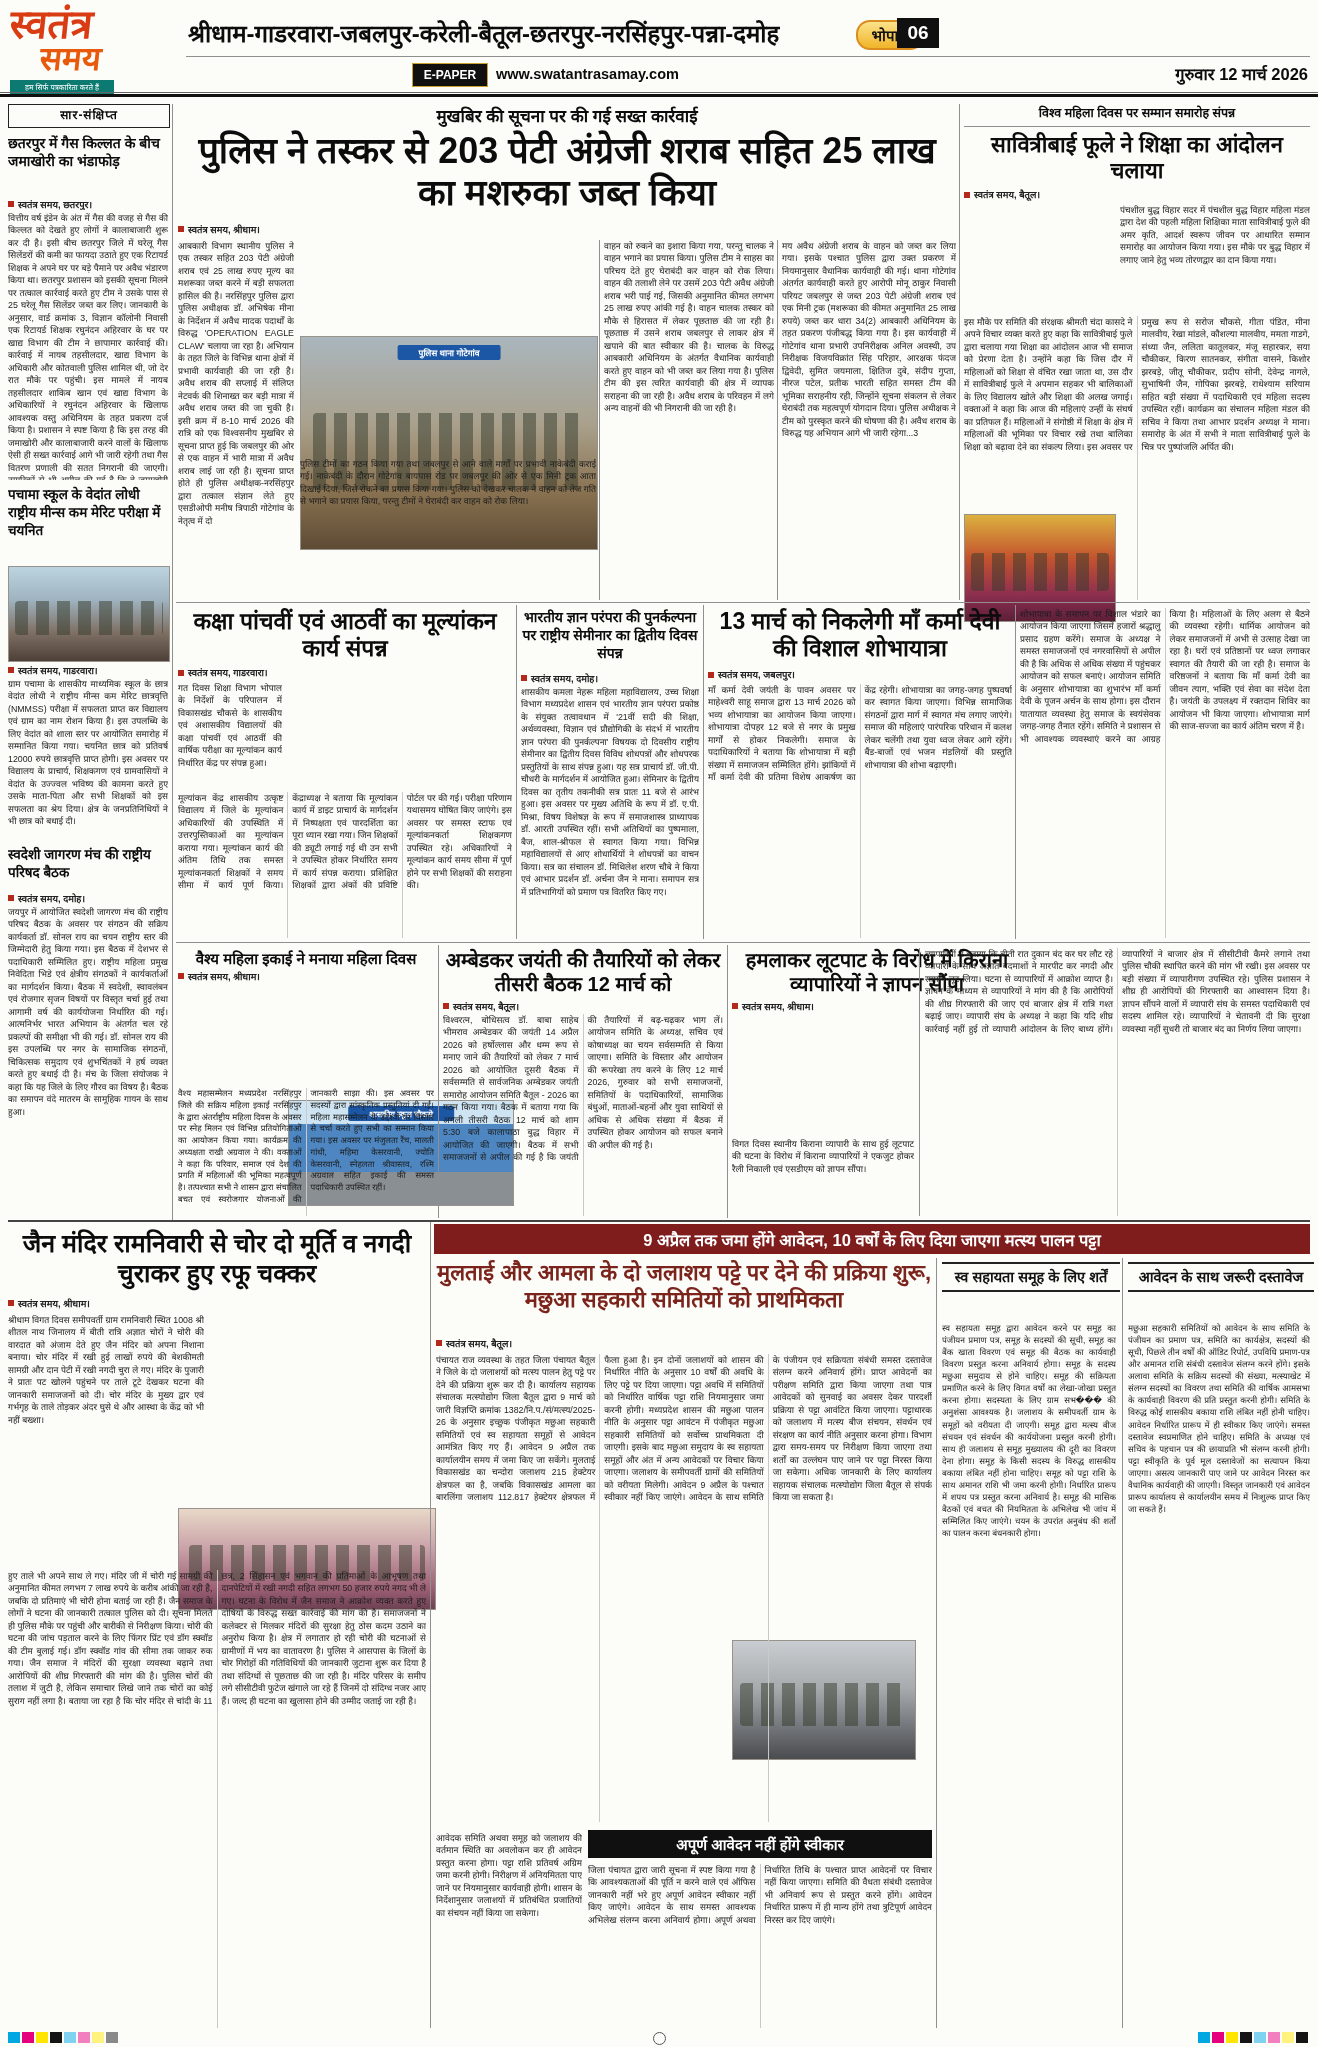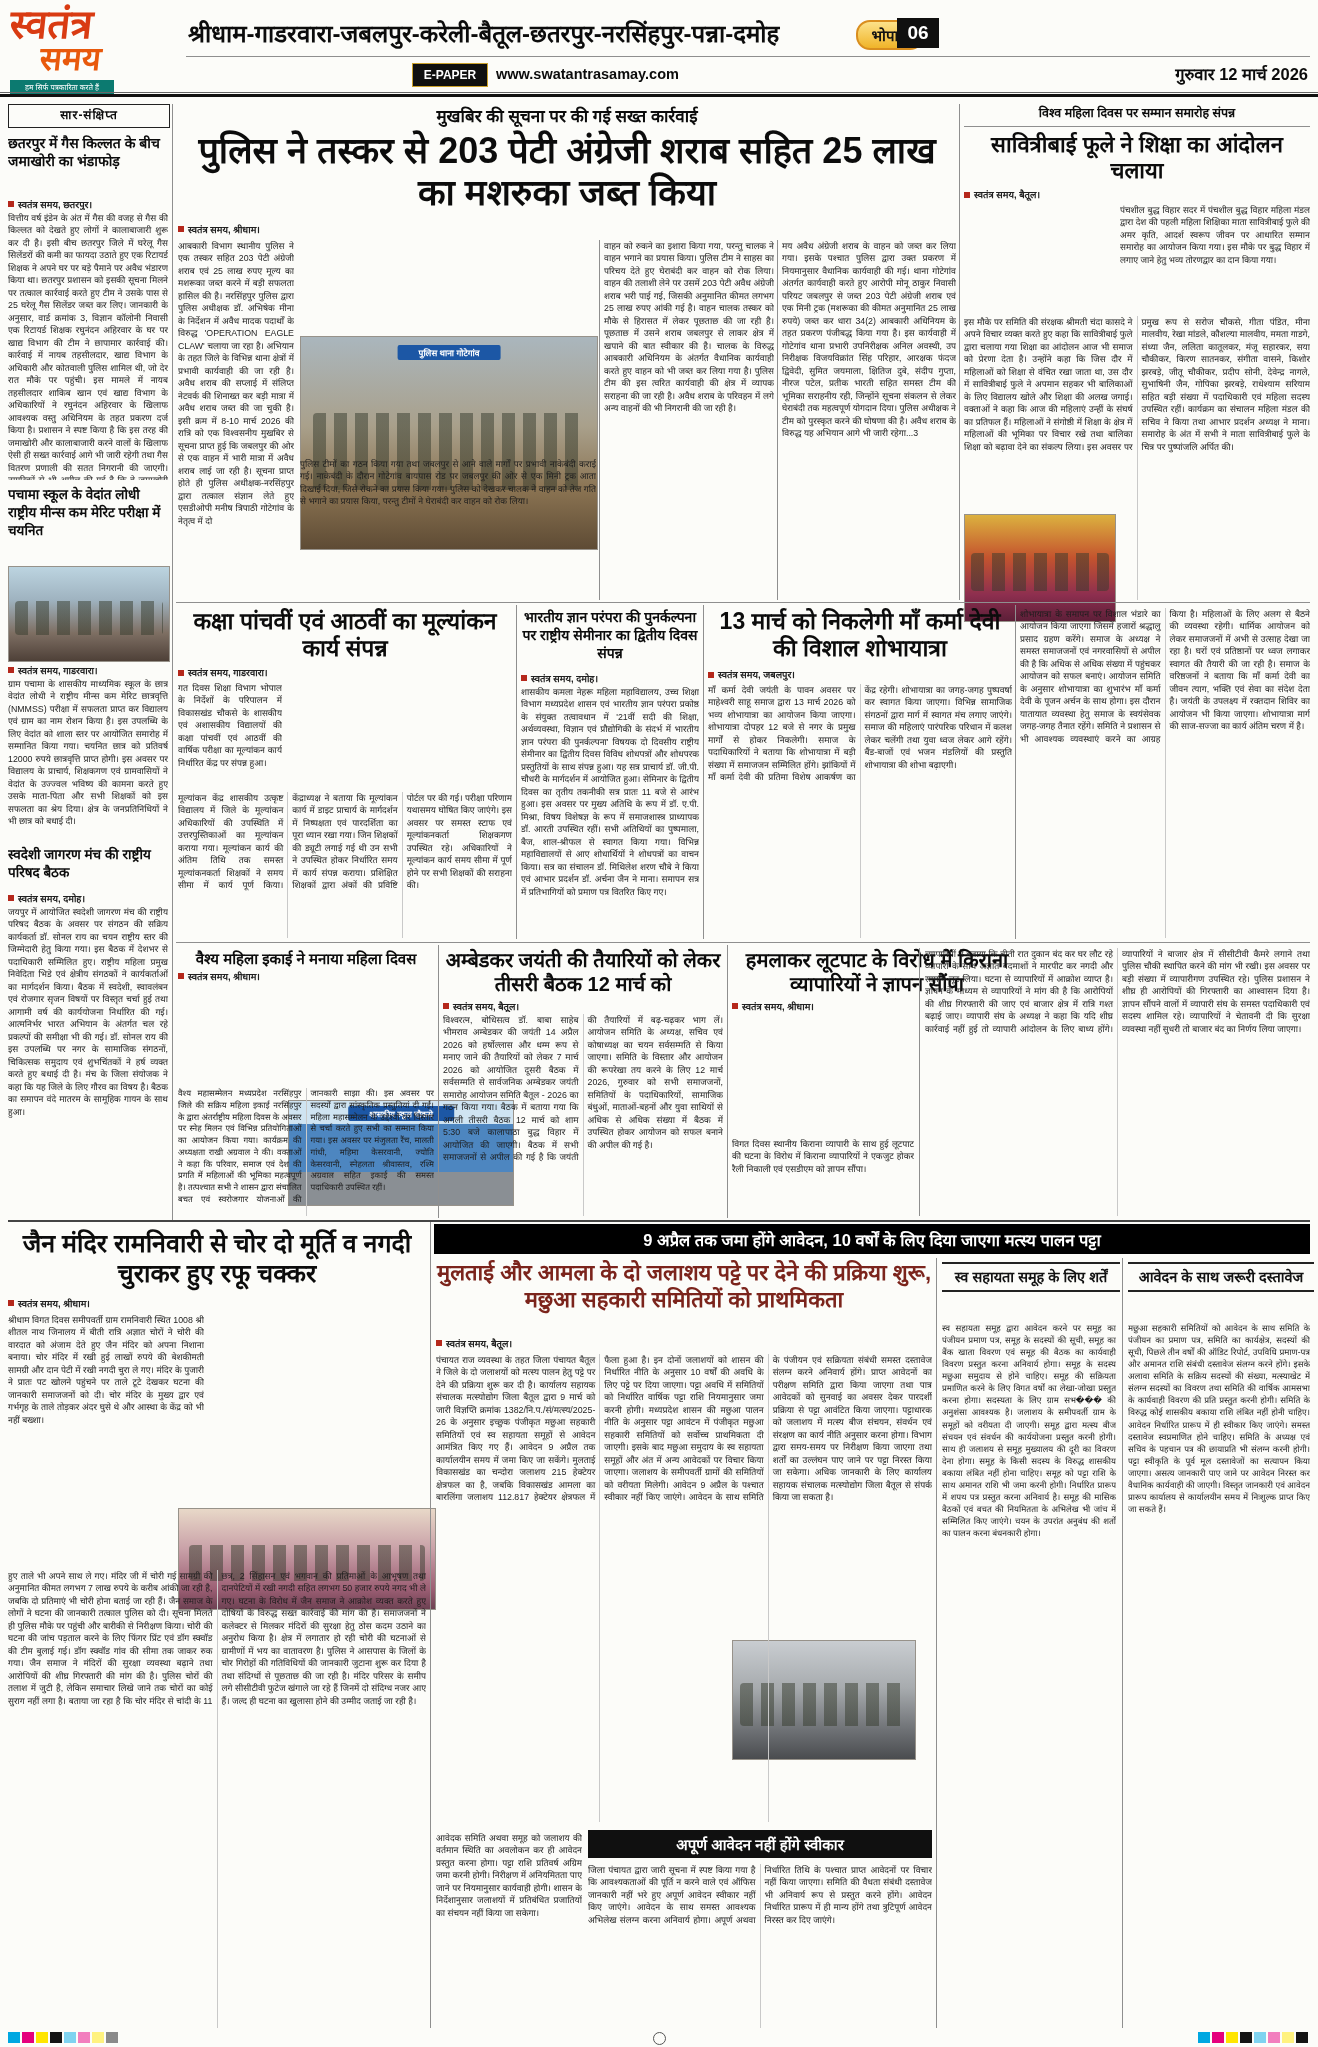--- a/index.html
+++ b/index.html
@@ -18,21 +18,21 @@
   .sign{position:absolute;left:50%;transform:translateX(-50%);background:#1c57a5;color:#fff;
         font-size:8.5px;font-weight:bold;text-align:center;padding:2px 21px;white-space:nowrap;border-radius:2px;}
   .people::after{content:"";position:absolute;left:4%;right:4%;top:36%;height:36%;
         background:repeating-linear-gradient(90deg,rgba(52,58,44,0.5) 0 13px,rgba(0,0,0,0) 13px 21px);border-radius:4px;}
   .ph-police{background:linear-gradient(180deg,#aab6bd 0%,#a9a08b 42%,#8a7352 72%,#5e4b34 100%);}
   .ph-stage{background:linear-gradient(180deg,#dcb13f 0%,#c4542e 40%,#8e2f4f 75%,#5c1f38 100%);}
   .ph-award{background:linear-gradient(180deg,#bcd4e0 0%,#9fb3c0 35%,#7e6f63 70%,#4e4038 100%);}
   .ph-school{background:linear-gradient(180deg,#cfe4f2 0 22%,#4d86c0 22% 68%,#8a8f94 68% 100%);}
   .ph-vaishya{background:linear-gradient(180deg,#e8d8c8 0%,#c9a1a8 40%,#9c5f74 80%,#6d4152 100%);}
   .ph-rally{background:linear-gradient(180deg,#c9cdd1 0%,#a7abae 40%,#6f7276 75%,#4a4c4f 100%);}
-  .banner{background:#000000;color:#fff;font-weight:bold;display:flex;align-items:center;justify-content:center;overflow:hidden;}
+  .banner{background:#7f1d1d;color:#fff;font-weight:bold;display:flex;align-items:center;justify-content:center;overflow:hidden;}
   .banner.dark{background:#101010;}
   .boxhead{font-weight:bold;text-align:center;border-top:2px solid #222;border-bottom:2px solid #222;
         padding:4px 2px;font-size:14.5px;line-height:1.25;overflow:hidden;}
   .logo1{font-size:40px;font-weight:bold;color:#d93b12;transform:skewX(-6deg);line-height:1;}
   .logo2{font-size:33px;font-weight:bold;color:#e8590c;transform:skewX(-6deg);line-height:1;margin:-2px 0 0 30px;}
   .logo-tag{background:#0c7a70;color:#fff;font-size:7.5px;padding:2px 15px;margin-top:5px;display:inline-block;}
   .citypill{border:2px solid #d98e1f;background:linear-gradient(#fce28a,#f0b429);border-radius:14px;
         font-weight:bold;font-size:15px;display:flex;align-items:center;justify-content:center;}
   .pageno{background:#101010;color:#fff;font-weight:bold;font-size:19px;display:flex;align-items:center;justify-content:center;}
   .epp{background:#101010;color:#fff;font-weight:bold;font-size:12px;display:flex;align-items:center;justify-content:center;

